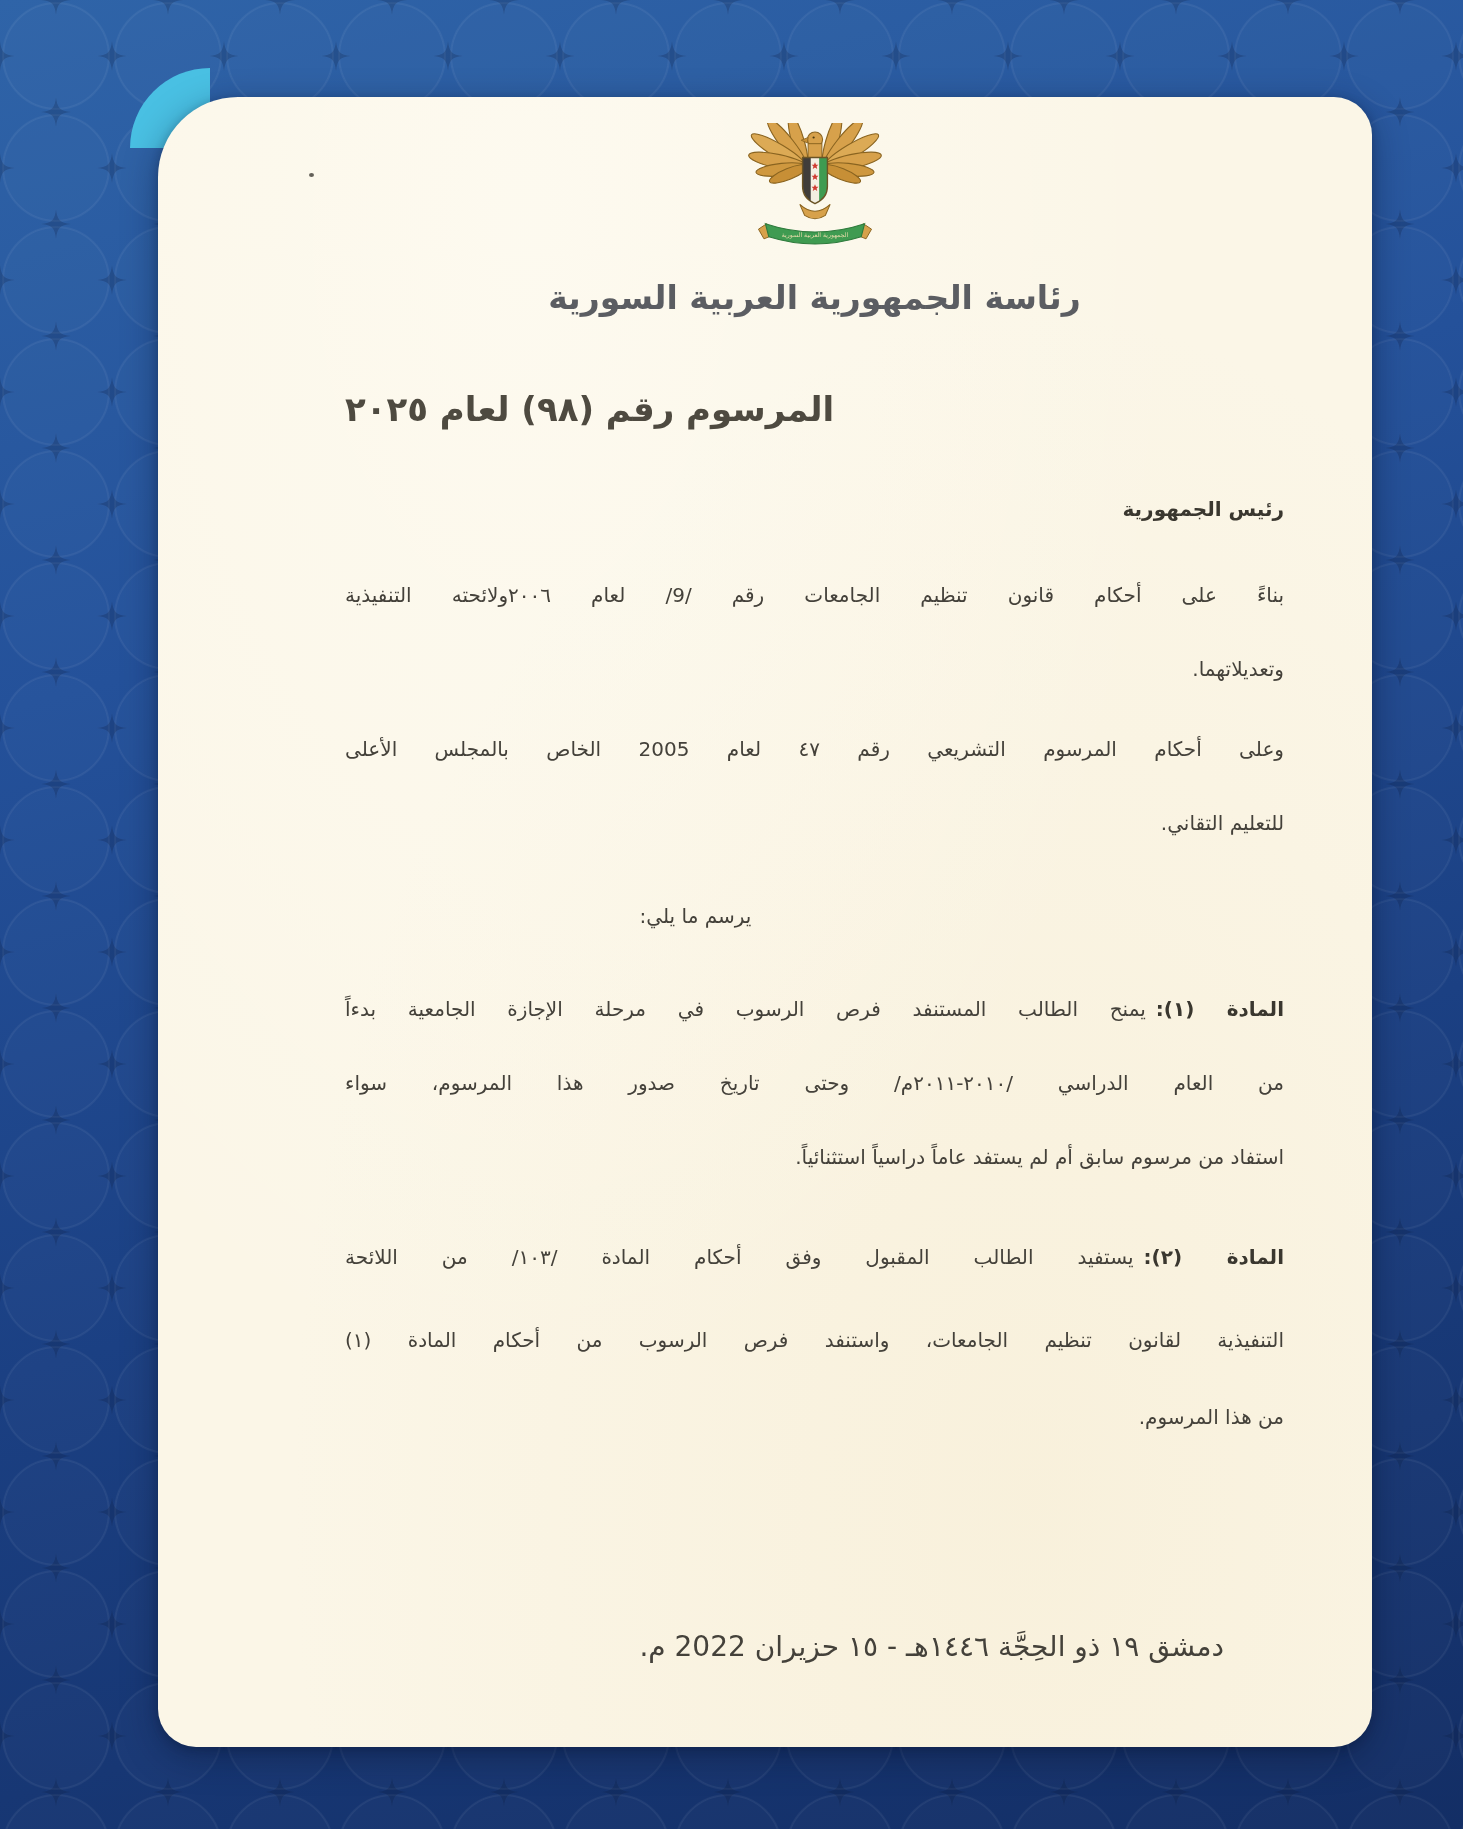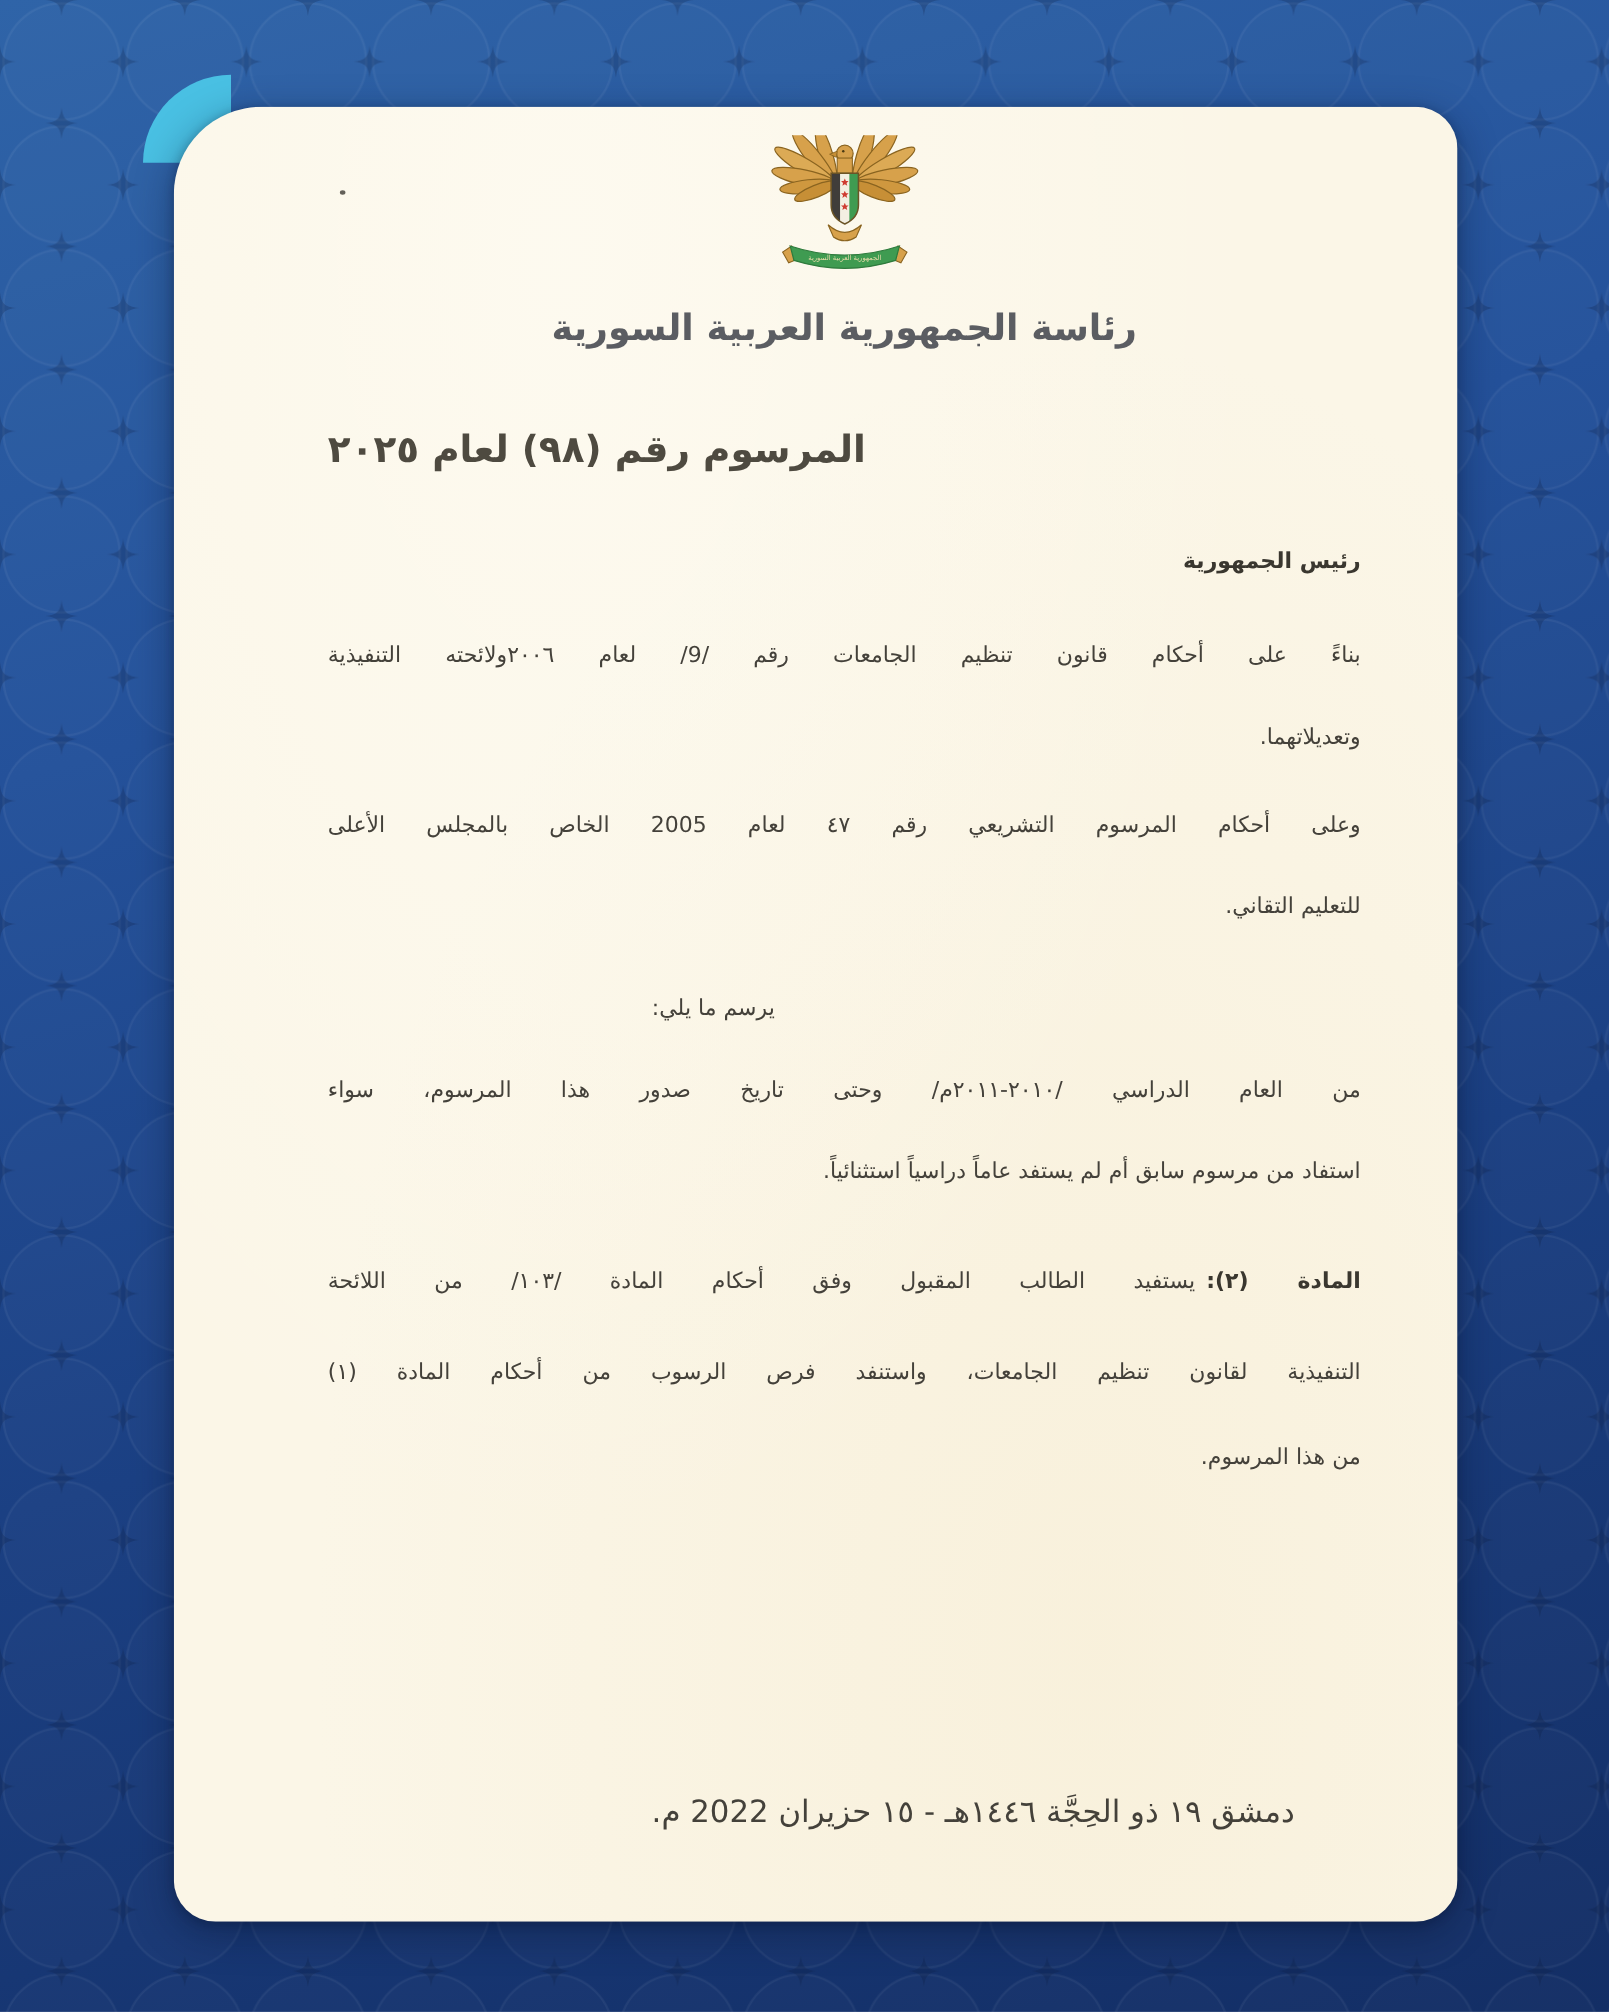--- a/index.html
+++ b/index.html
@@ -14,20 +14,21 @@
     background:#49c0e3;border-top-left-radius:100% 100%;z-index:1;
   }
   .paper{
     position:absolute;left:158px;top:97px;width:1167px;height:1650px;z-index:2;
     background-color:#fbf6e7;
     background-image:
       radial-gradient(ellipse at 30% 8%,rgba(255,253,246,.55),transparent 55%),
       radial-gradient(ellipse at 72% 85%,rgba(243,230,198,.35),transparent 60%);
     border-radius:80px 38px 38px 38px;
     box-shadow:0 10px 35px rgba(7,18,45,.4),0 2px 8px rgba(7,18,45,.25);
+    padding-left:47px;
   }
   .content{
     position:relative;width:100%;height:100%;direction:rtl;
     padding:26px 88px 0 140px;box-sizing:border-box;
     color:#45423a;
   }
   .emblem-wrap{text-align:center;}
   .speck{position:absolute;left:151px;top:76px;width:5px;height:4px;background:#3c3a33;border-radius:50%;opacity:.8;}
   .org-ar{
     text-align:center;font-size:33px;font-weight:bold;color:#5b5d62;
@@ -129,20 +130,21 @@
     <div class="decree-title">المرسوم رقم (٩٨) لعام ٢٠٢٥</div>
 
     <div class="body-block">
       <div class="line bold">رئيس الجمهورية</div>
       <div class="line fill" style="margin-top:12px">بناءً على أحكام قانون تنظيم الجامعات رقم /9/ لعام ٢٠٠٦ولائحته التنفيذية</div>
       <div class="line">وتعديلاتهما.</div>
       <div class="line fill" style="margin-top:6px">وعلى أحكام المرسوم التشريعي رقم ٤٧ لعام 2005 الخاص بالمجلس الأعلى</div>
       <div class="line">للتعليم التقاني.</div>
       <div class="line center" style="margin-top:19px">يرسم ما يلي:</div>
 
+      <div class="line fill" style="margin-top:19px"><span class="art-label">المادة (١):</span><span>يمنح الطالب المستنفد فرص الرسوب في مرحلة الإجازة الجامعية بدءاً</span></div>
       <div class="line fill">من العام الدراسي /٢٠١٠-٢٠١١م/ وحتى تاريخ صدور هذا المرسوم، سواء</div>
       <div class="line">استفاد من مرسوم سابق أم لم يستفد عاماً دراسياً استثنائياً.</div>
 
       <div class="line fill" style="margin-top:26px"><span class="art-label">المادة (٢):</span><span>يستفيد الطالب المقبول وفق أحكام المادة /١٠٣/ من اللائحة</span></div>
       <div class="line fill" style="margin-top:9px">التنفيذية لقانون تنظيم الجامعات، واستنفد فرص الرسوب من أحكام المادة (١)</div>
       <div class="line" style="margin-top:3px">من هذا المرسوم.</div>
     </div>
 
     <div class="dateline">دمشق ١٩ ذو الحِجَّة ١٤٤٦هـ - ١٥ حزيران 2022 م.</div>
   </div>

